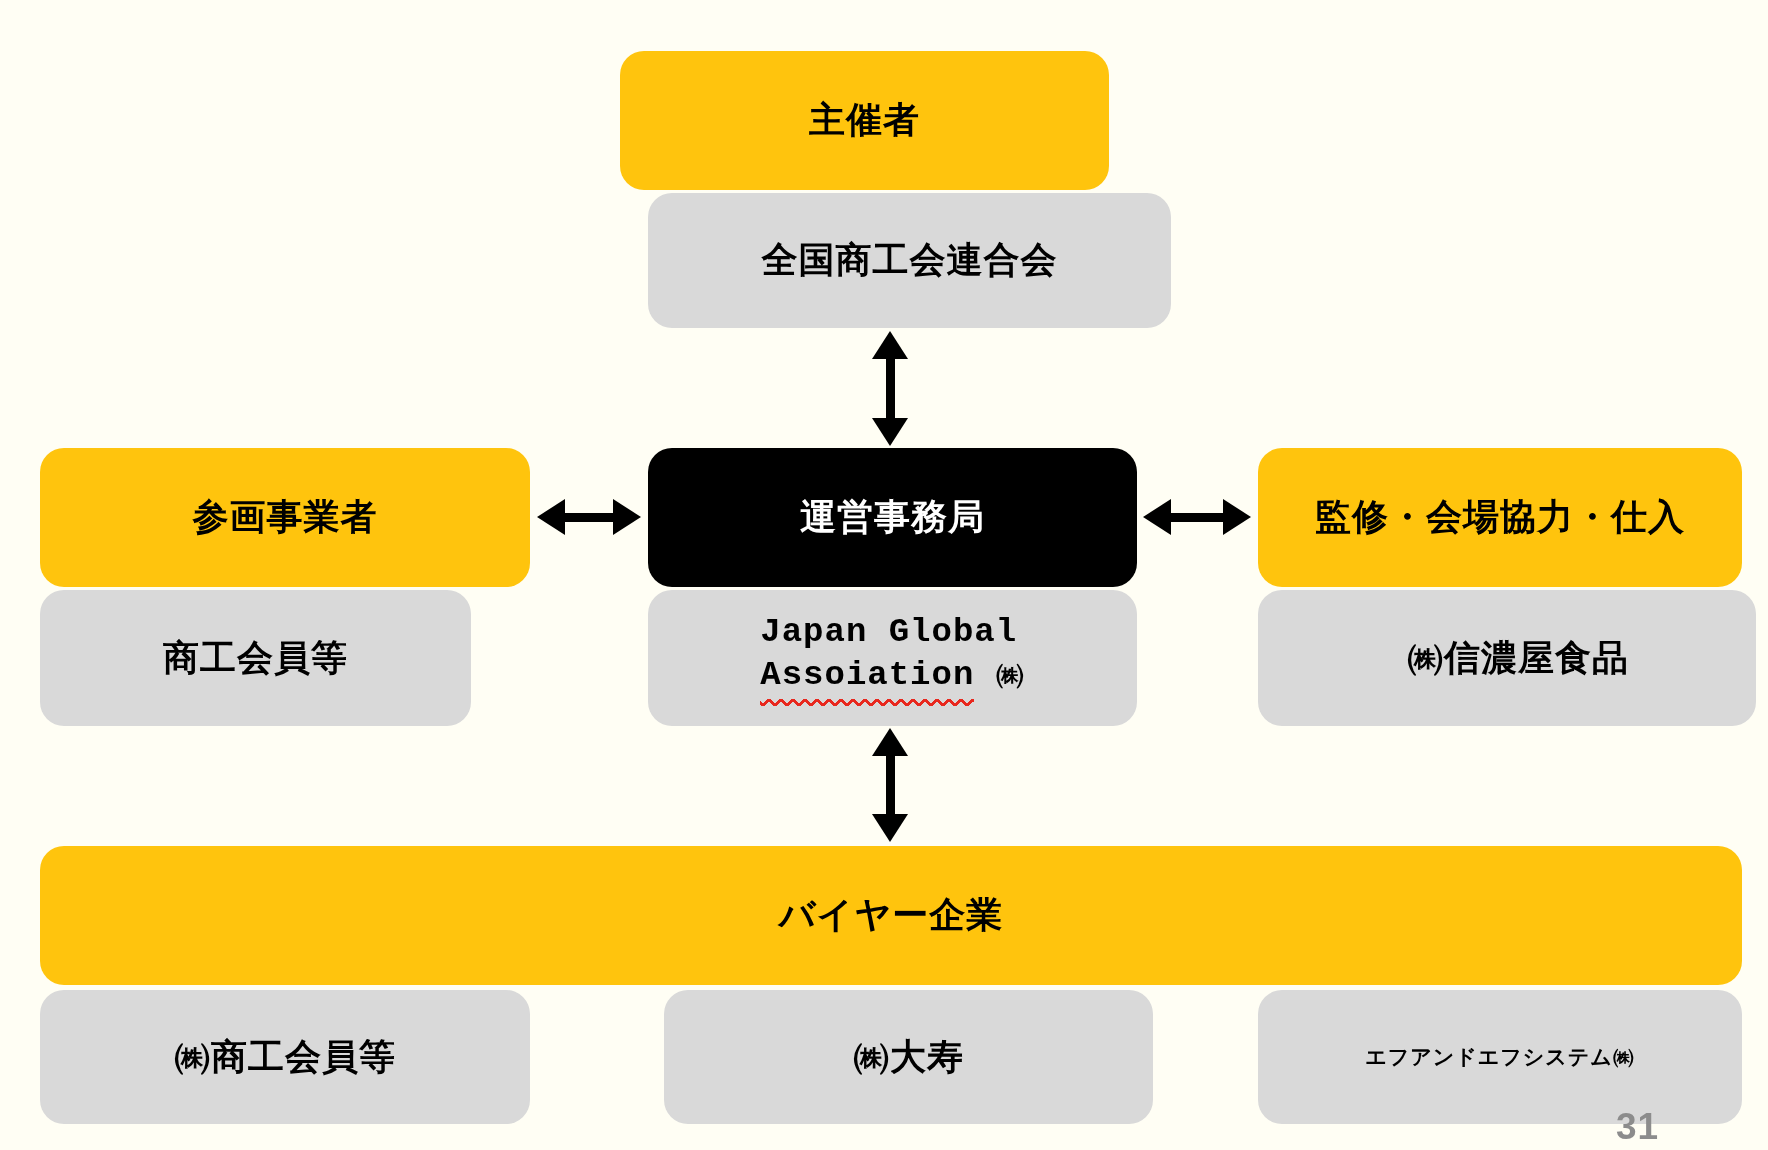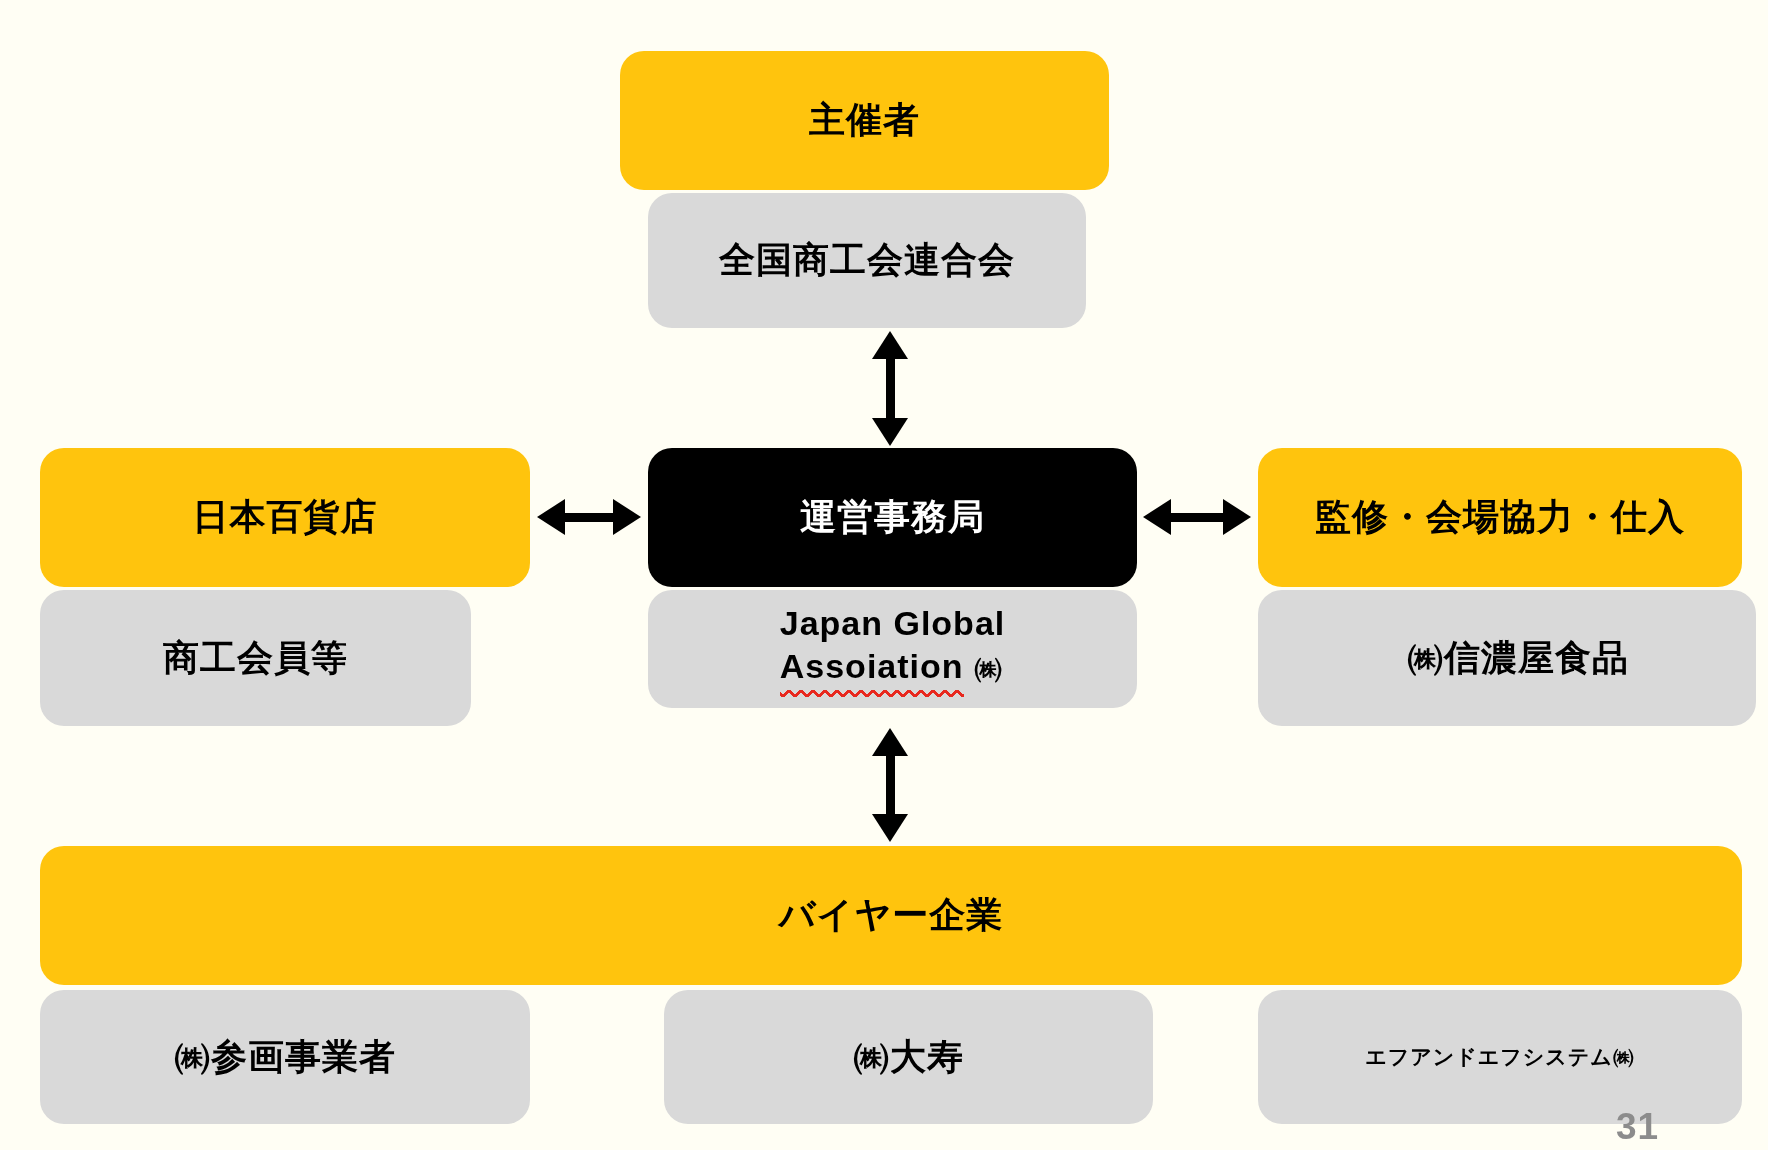--- a/index.html
+++ b/index.html
@@ -17,25 +17,25 @@
     display:flex;align-items:center;justify-content:center;
     font-weight:bold;font-size:36px;color:#000;
     text-align:center;letter-spacing:1px;
   }
   .yellow{background:#FFC40D;}
   .gray{background:#D9D9D9;}
   .blackbox{background:#000;color:#FFF;}
 
   
   #box-organizer-role   {left:620px; top:51px;  width:489px;  height:139px;}
-  #box-organizer-entity {left:648px; top:193px; width:438px;  height:135px;font-family:Liberation Mono, monospace;}
+  #box-organizer-entity {left:648px; top:193px; width:523px;  height:135px;font-family:Liberation Mono, monospace;}
   #box-participants-role  {left:40px;  top:448px; width:490px; height:139px;}
   #box-participants-entity{left:40px;  top:590px; width:431px; height:136px;}
   #box-office-role   {left:648px; top:448px; width:489px; height:139px;}
-  #box-office-entity {left:648px; top:590px; width:489px; height:118px;}
+  #box-office-entity {left:648px; top:590px; width:489px; height:136px;font-family:Liberation Mono, monospace;}
   #box-supervision-role   {left:1258px; top:448px; width:484px; height:139px;}
   #box-supervision-entity {left:1258px; top:590px; width:476px; height:136px;padding-left:22px;}
   #box-buyers-role {left:40px; top:846px; width:1702px; height:139px;}
   #box-buyer-0 {left:40px;   top:990px; width:490px; height:134px;}
   #box-buyer-1 {left:648px;  top:990px; width:489px; height:134px;margin-left:16px;}
   #box-buyer-2 {left:1258px; top:990px; width:484px; height:134px; font-size:21px;}
 
   
   .office-entity-text{display:inline-block;text-align:left;font-size:34px;line-height:43px;}
   .squiggle{
@@ -82,21 +82,21 @@
     <span>全国商工会連合会</span>
   </div>
 
   <div class="arrow" id="arrow-v-top">
     <div class="tri tri-up"></div>
     <div class="shaft-v"></div>
     <div class="tri tri-down"></div>
   </div>
 
   <div class="box yellow" id="box-participants-role">
-    <span>日本百貨店</span>
+    <span>参画事業者</span>
   </div>
   <div class="box gray" id="box-participants-entity">
     <span>商工会員等</span>
   </div>
 
   <div class="arrow" id="arrow-h-left">
     <div class="tri tri-left"></div>
     <div class="shaft-h"></div>
     <div class="tri tri-right"></div>
   </div>
@@ -127,21 +127,21 @@
   <div class="arrow" id="arrow-v-bottom">
     <div class="tri tri-up"></div>
     <div class="shaft-v"></div>
     <div class="tri tri-down"></div>
   </div>
 
   <div class="box yellow" id="box-buyers-role">
     <span>バイヤー企業</span>
   </div>
   <div class="box gray" id="box-buyer-0">
-    <span>㈱参画事業者</span>
+    <span>㈱商工会員等</span>
   </div>
   <div class="box gray" id="box-buyer-1">
     <span>㈱大寿</span>
   </div>
   <div class="box gray" id="box-buyer-2">
     <span>エフアンドエフシステム㈱</span>
   </div>
 
   <div class="page-number">31</div>
 

